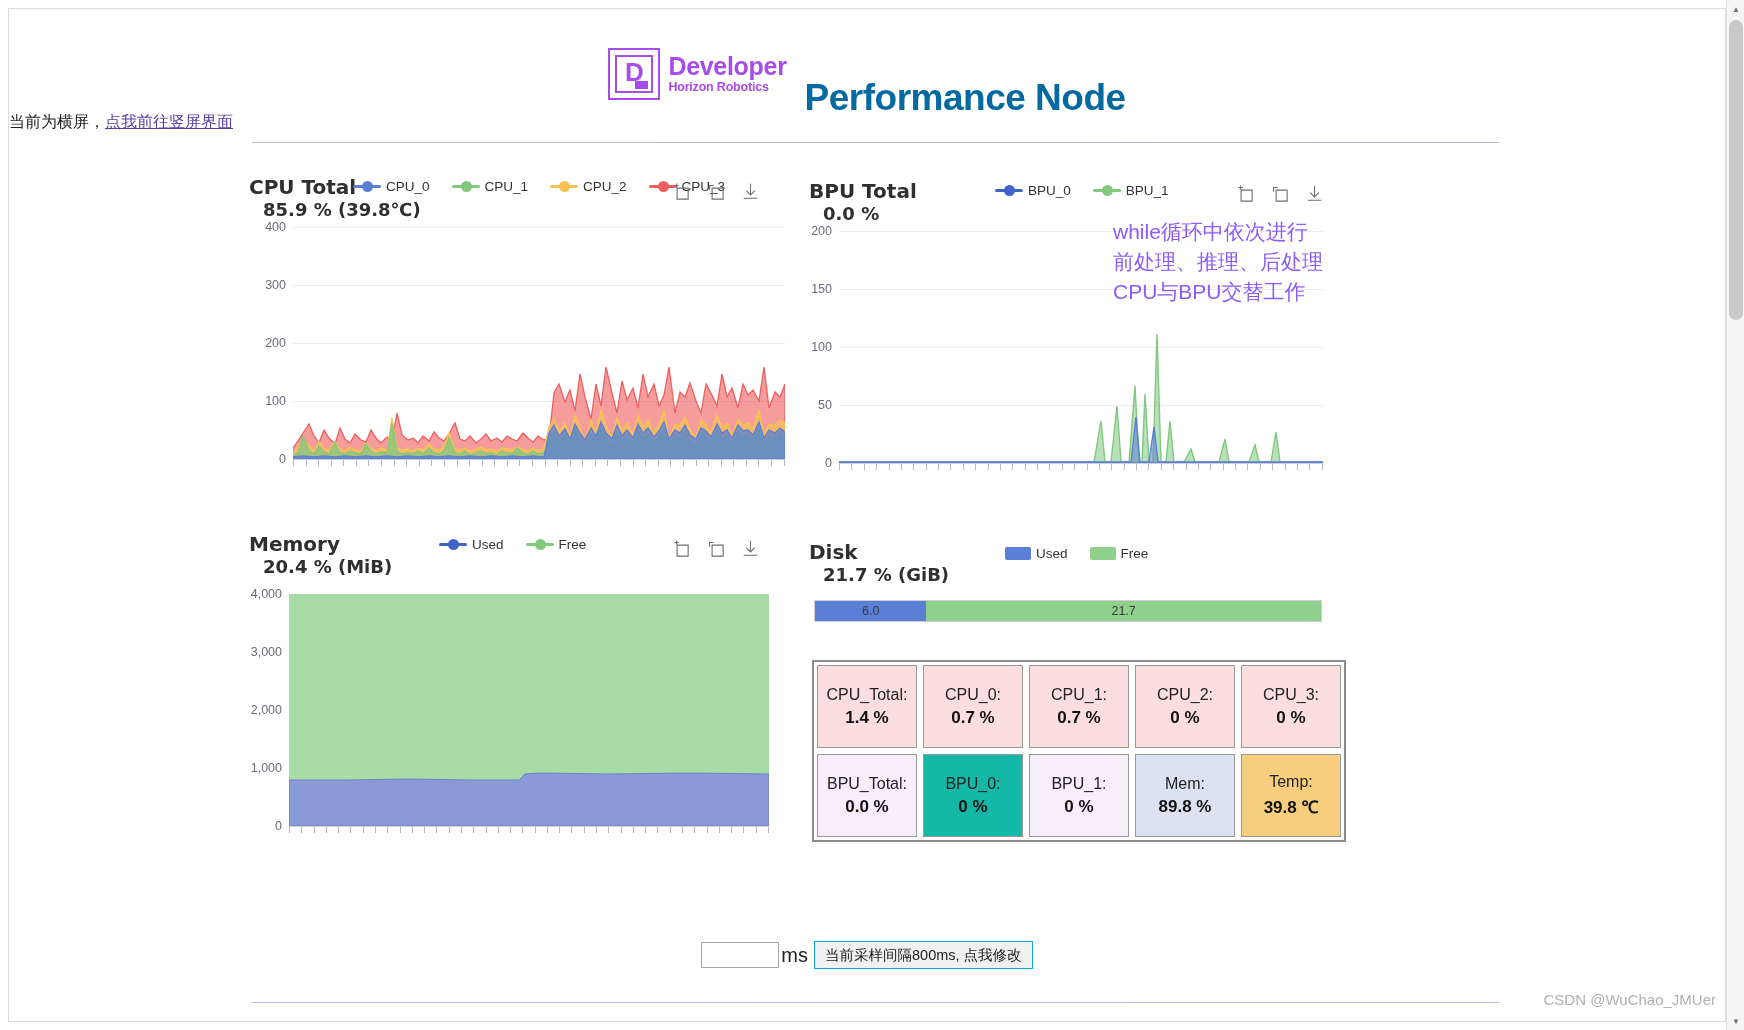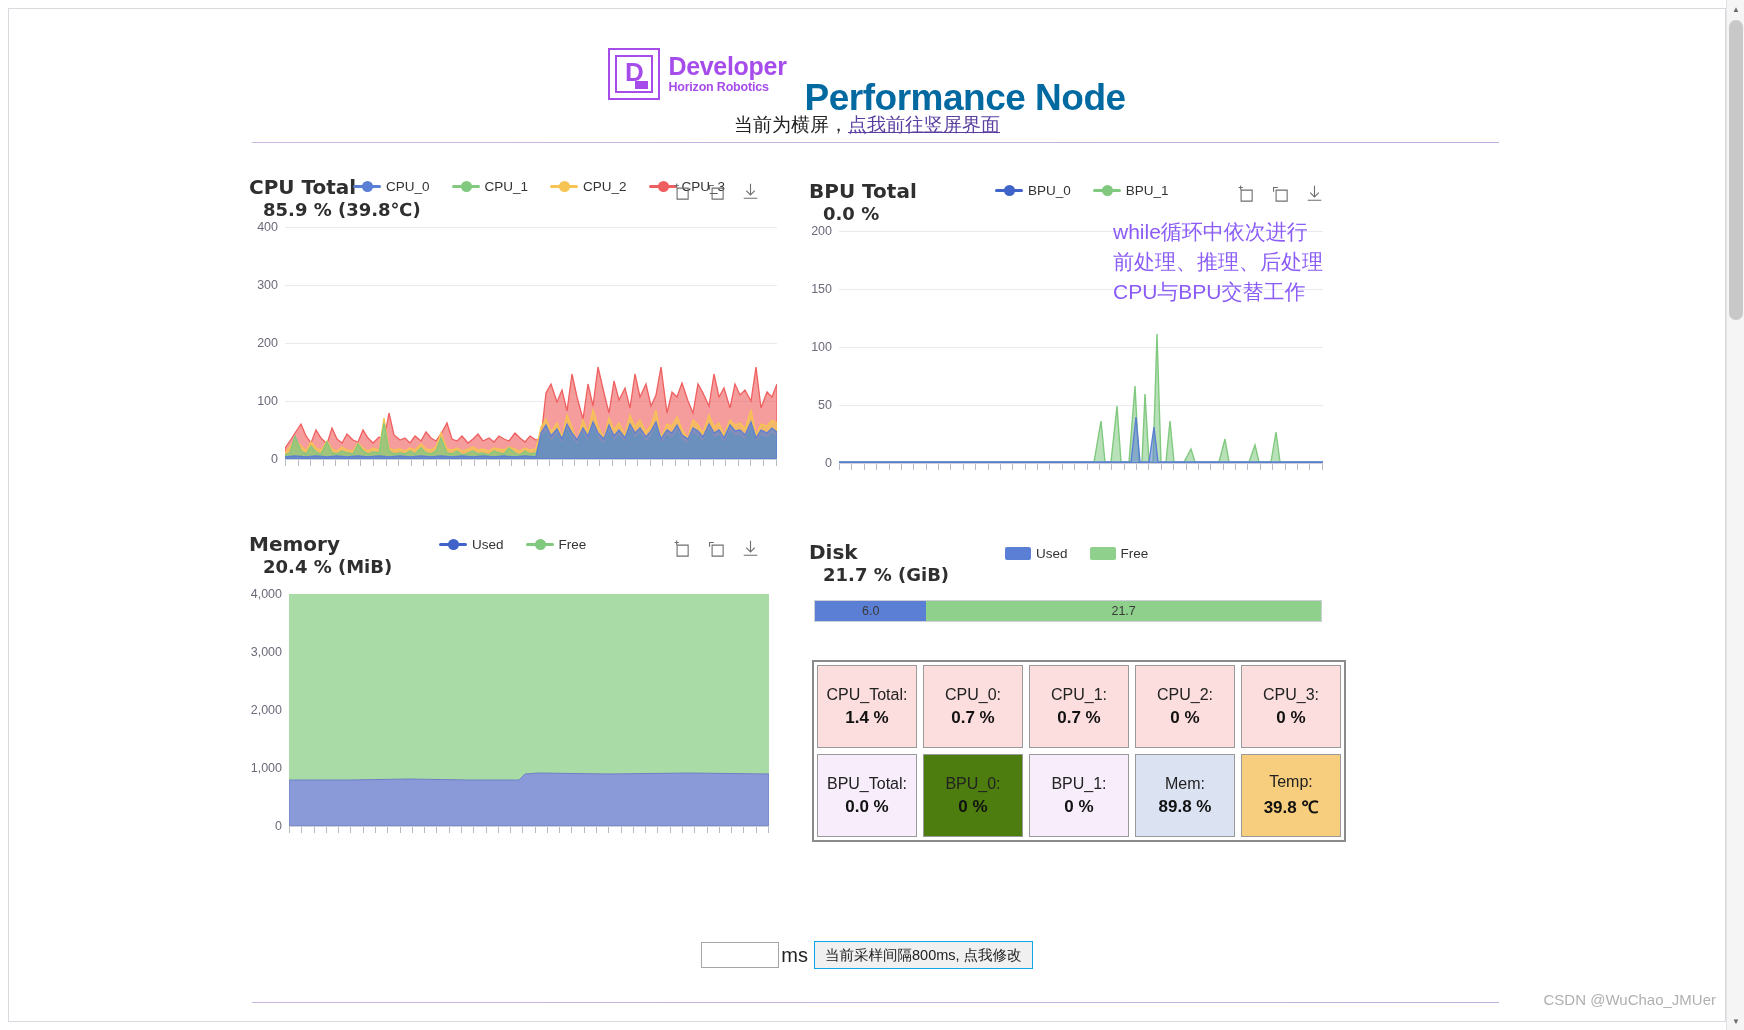--- a/index.html
+++ b/index.html
@@ -62,21 +62,21 @@
     color:#a64ceb; font-size:25px; font-weight:bold; letter-spacing:-0.3px;
   }
   .logo-text .t2 {
     color:#a64ceb; font-size:12.5px; font-weight:bold; letter-spacing:-0.2px;
   }
   .page-title {
     font-size:37px; font-weight:bold; color:#0369a1; letter-spacing:-0.5px;margin-top:48px;
   }
   .subtitle {
     position:absolute; left:0; top:103px; width:100%;
-    text-align:center; font-size:19px; color:#222;
+    text-align:left; font-size:16px; color:#222;
   }
   .subtitle a { color:#5a3fa0; text-decoration:underline; }
   .divider {
     position:absolute; left:243px; top:133px; width:1247px; height:1px;
     background:linear-gradient(to right,#c9b6e0,#c0b0dd);
   }
 
   
   .panel { position:absolute; }
   .panel-head { position:relative; height:48px; }
@@ -230,21 +230,21 @@
             <path d="M3 3h5M5.5 0.5v5M19 6v13H6V6z" fill="none" stroke="#6e6e6e" stroke-width="1.3"></path>
           </svg>
         <svg class="tool-ic" viewBox="0 0 20 20">
             <path d="M8 3H3v5M19 6v13H6V6z" fill="none" stroke="#6e6e6e" stroke-width="1.3"></path>
           </svg>
         <svg class="tool-ic" viewBox="0 0 20 20">
             <path d="M10 1v12M5 9l5 5 5-5M2 18h16" fill="none" stroke="#6e6e6e" stroke-width="1.3"></path>
           </svg>
       </div>
     </div>
-    <div class="plot" style="left:36px; top:50px; width:492px; height:240px;">
+    <div class="plot" style="left:44px; top:50px; width:492px; height:240px;">
       <div class="gridline" style="top:0;"></div>
       <span class="ytick" style="top:0;">400</span>
       <div class="gridline" style="top:58px;"></div>
       <span class="ytick" style="top:58px;">300</span>
       <div class="gridline" style="top:116px;"></div>
       <span class="ytick" style="top:116px;">200</span>
       <div class="gridline" style="top:174px;"></div>
       <span class="ytick" style="top:174px;">100</span>
       <span class="ytick" style="top:232px;">0</span>
       <svg width="492" height="232" viewBox="0 0 492 232" preserveAspectRatio="none" style="position:absolute;left:0;top:0;">
@@ -515,21 +515,21 @@
         <div class="stat-cell" style="background:#fbdedd;text-align:center;">
           <span class="stat-k">CPU_3:</span>
           <span class="stat-v">0 %</span>
         </div>
       </div>
       <div class="stat-row">
         <div class="stat-cell" style="background:#f7edfb;">
           <span class="stat-k">BPU_Total:</span>
           <span class="stat-v">0.0 %</span>
         </div>
-        <div class="stat-cell" style="background:#4d7c0f;">
+        <div class="stat-cell" style="background:#14b8a6;">
           <span class="stat-k">BPU_0:</span>
           <span class="stat-v">0 %</span>
         </div>
         <div class="stat-cell" style="background:#f7edfb;">
           <span class="stat-k">BPU_1:</span>
           <span class="stat-v">0 %</span>
         </div>
         <div class="stat-cell" style="background:#dbe3f2;">
           <span class="stat-k">Mem:</span>
           <span class="stat-v">89.8 %</span>

